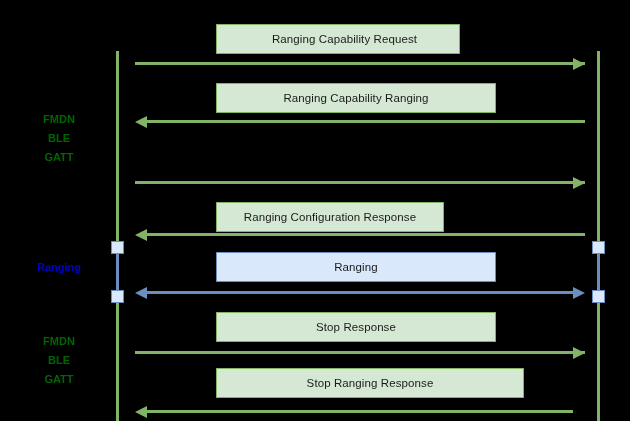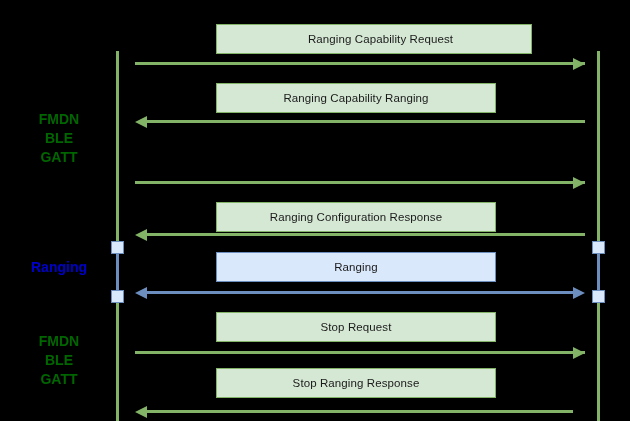--- a/index.html
+++ b/index.html
@@ -91,21 +91,21 @@
   .arrow-head.left.blue {
     border-top: 6px solid transparent;
     border-bottom: 6px solid transparent;
     border-right: 12px solid #6c8ebf;
   }
 
   
   .phase-label {
     position: absolute;
     text-align: center;
-    font-size: 14px;
+    font-size: 11px;
     font-weight: bold;
     line-height: 19px;
     white-space: pre-line;
   }
   .phase-label.green { color: #006600; }
   .phase-label.blue  { color: #0000cc; }
 </style>
 </head>
 <body>
 
@@ -130,41 +130,41 @@
   <div class="phase-label green" style="left:22px; top:110px; width:74px;">FMDN
 BLE
 GATT</div>
 
   <div class="phase-label blue" style="left:22px; top:258px; width:74px;">Ranging</div>
 
   <div class="phase-label green" style="left:22px; top:332px; width:74px;">FMDN
 BLE
 GATT</div>
 
-  <div class="msg-box green" style="left:216px; top:24px; width:316px;padding-left:13px;">Ranging Capability Request</div>
+  <div class="msg-box green" style="left:216px; top:24px; width:244px;padding-left:13px;">Ranging Capability Request</div>
   <div class="arrow-line green" style="left:135px; top:62px; width:450px;"></div>
   <div class="arrow-head right green" style="left:573px; top:57.5px;"></div>
 
   <div class="msg-box green" style="left:216px; top:83px; width:280px;">Ranging Capability Ranging</div>
   <div class="arrow-line green" style="left:147px; top:120px; width:438px;"></div>
   <div class="arrow-head left green" style="left:135px; top:115.5px;"></div>
 
   <div class="arrow-line green" style="left:135px; top:181px; width:450px;"></div>
   <div class="arrow-head right green" style="left:573px; top:176.5px;"></div>
 
-  <div class="msg-box green" style="left:216px; top:202px; width:280px;">Ranging Configuration Response</div>
+  <div class="msg-box green" style="left:216px; top:202px; width:228px;">Ranging Configuration Response</div>
   <div class="arrow-line green" style="left:147px; top:233px; width:438px;"></div>
   <div class="arrow-head left green" style="left:135px; top:228.5px;"></div>
 
   <div class="msg-box blue" style="left:216px; top:252px; width:280px;">Ranging</div>
   <div class="arrow-line blue" style="left:147px; top:291px; width:426px;"></div>
   <div class="arrow-head left blue" style="left:135px; top:286.5px;"></div>
   <div class="arrow-head right blue" style="left:573px; top:286.5px;"></div>
 
-  <div class="msg-box green" style="left:216px; top:312px; width:280px;">Stop Request</div>
+  <div class="msg-box green" style="left:216px; top:312px; width:280px;">Stop Response</div>
   <div class="arrow-line green" style="left:135px; top:351px; width:450px;"></div>
   <div class="arrow-head right green" style="left:573px; top:346.5px;"></div>
 
-  <div class="msg-box green" style="left:216px; top:368px; width:280px;">Stop Ranging Response</div>
+  <div class="msg-box green" style="left:216px; top:368px; width:308px;">Stop Ranging Response</div>
   <div class="arrow-line green" style="left:147px; top:410px; width:426px;"></div>
   <div class="arrow-head left green" style="left:135px; top:405.5px;"></div>
 
 </div>
 
 </body></html>

